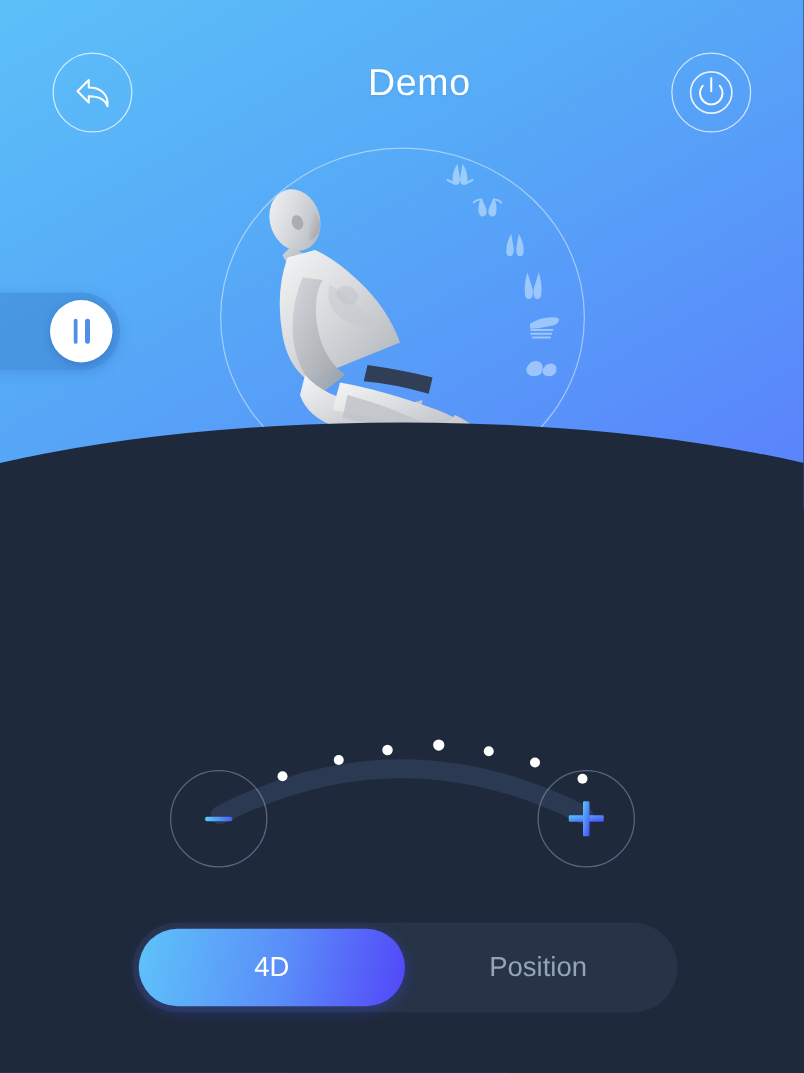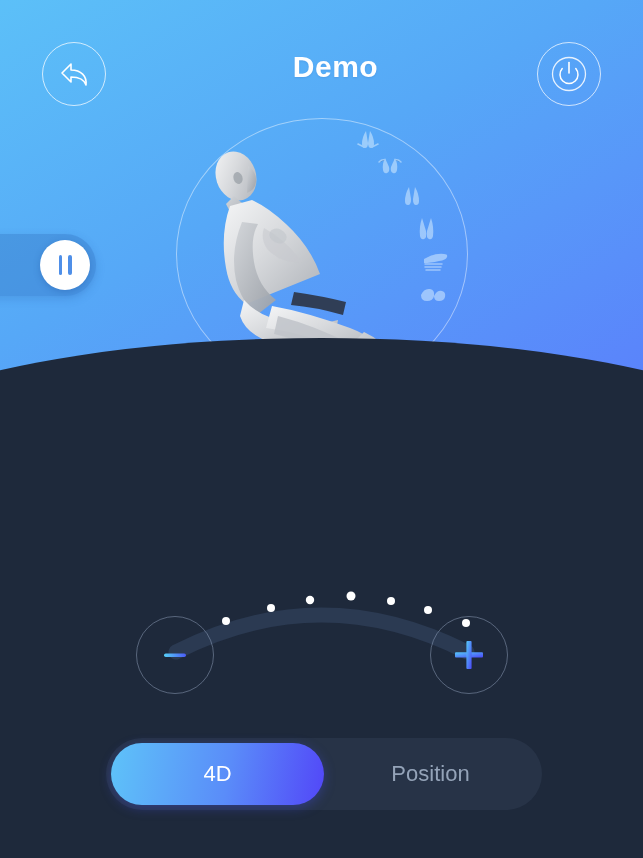--- a/index.html
+++ b/index.html
@@ -26,21 +26,21 @@
     width:64px; height:64px; border-radius:50%;
     border:1.4px solid rgba(255,255,255,0.72);
     display:flex; align-items:center; justify-content:center;
     cursor:pointer;
   }
   .hdr-btn.back { left:42px; }
   .hdr-btn.power { right:42px; }
   .page-title {
     position:absolute; top:50px; left:0; width:643px;
     text-align:center;
-    font-size:30px; font-weight:700; letter-spacing:0.5px;
+    font-size:30px; font-weight:400; letter-spacing:0.5px;
     color:#ffffff;
     text-shadow:0 1px 2px rgba(40,90,170,0.18);
     padding-left:28px;
   }
 
   
   .pause-tab {
     position:absolute; left:-34px; top:234px;
     width:130px; height:62px;
     background:rgba(40,100,180,0.30);

